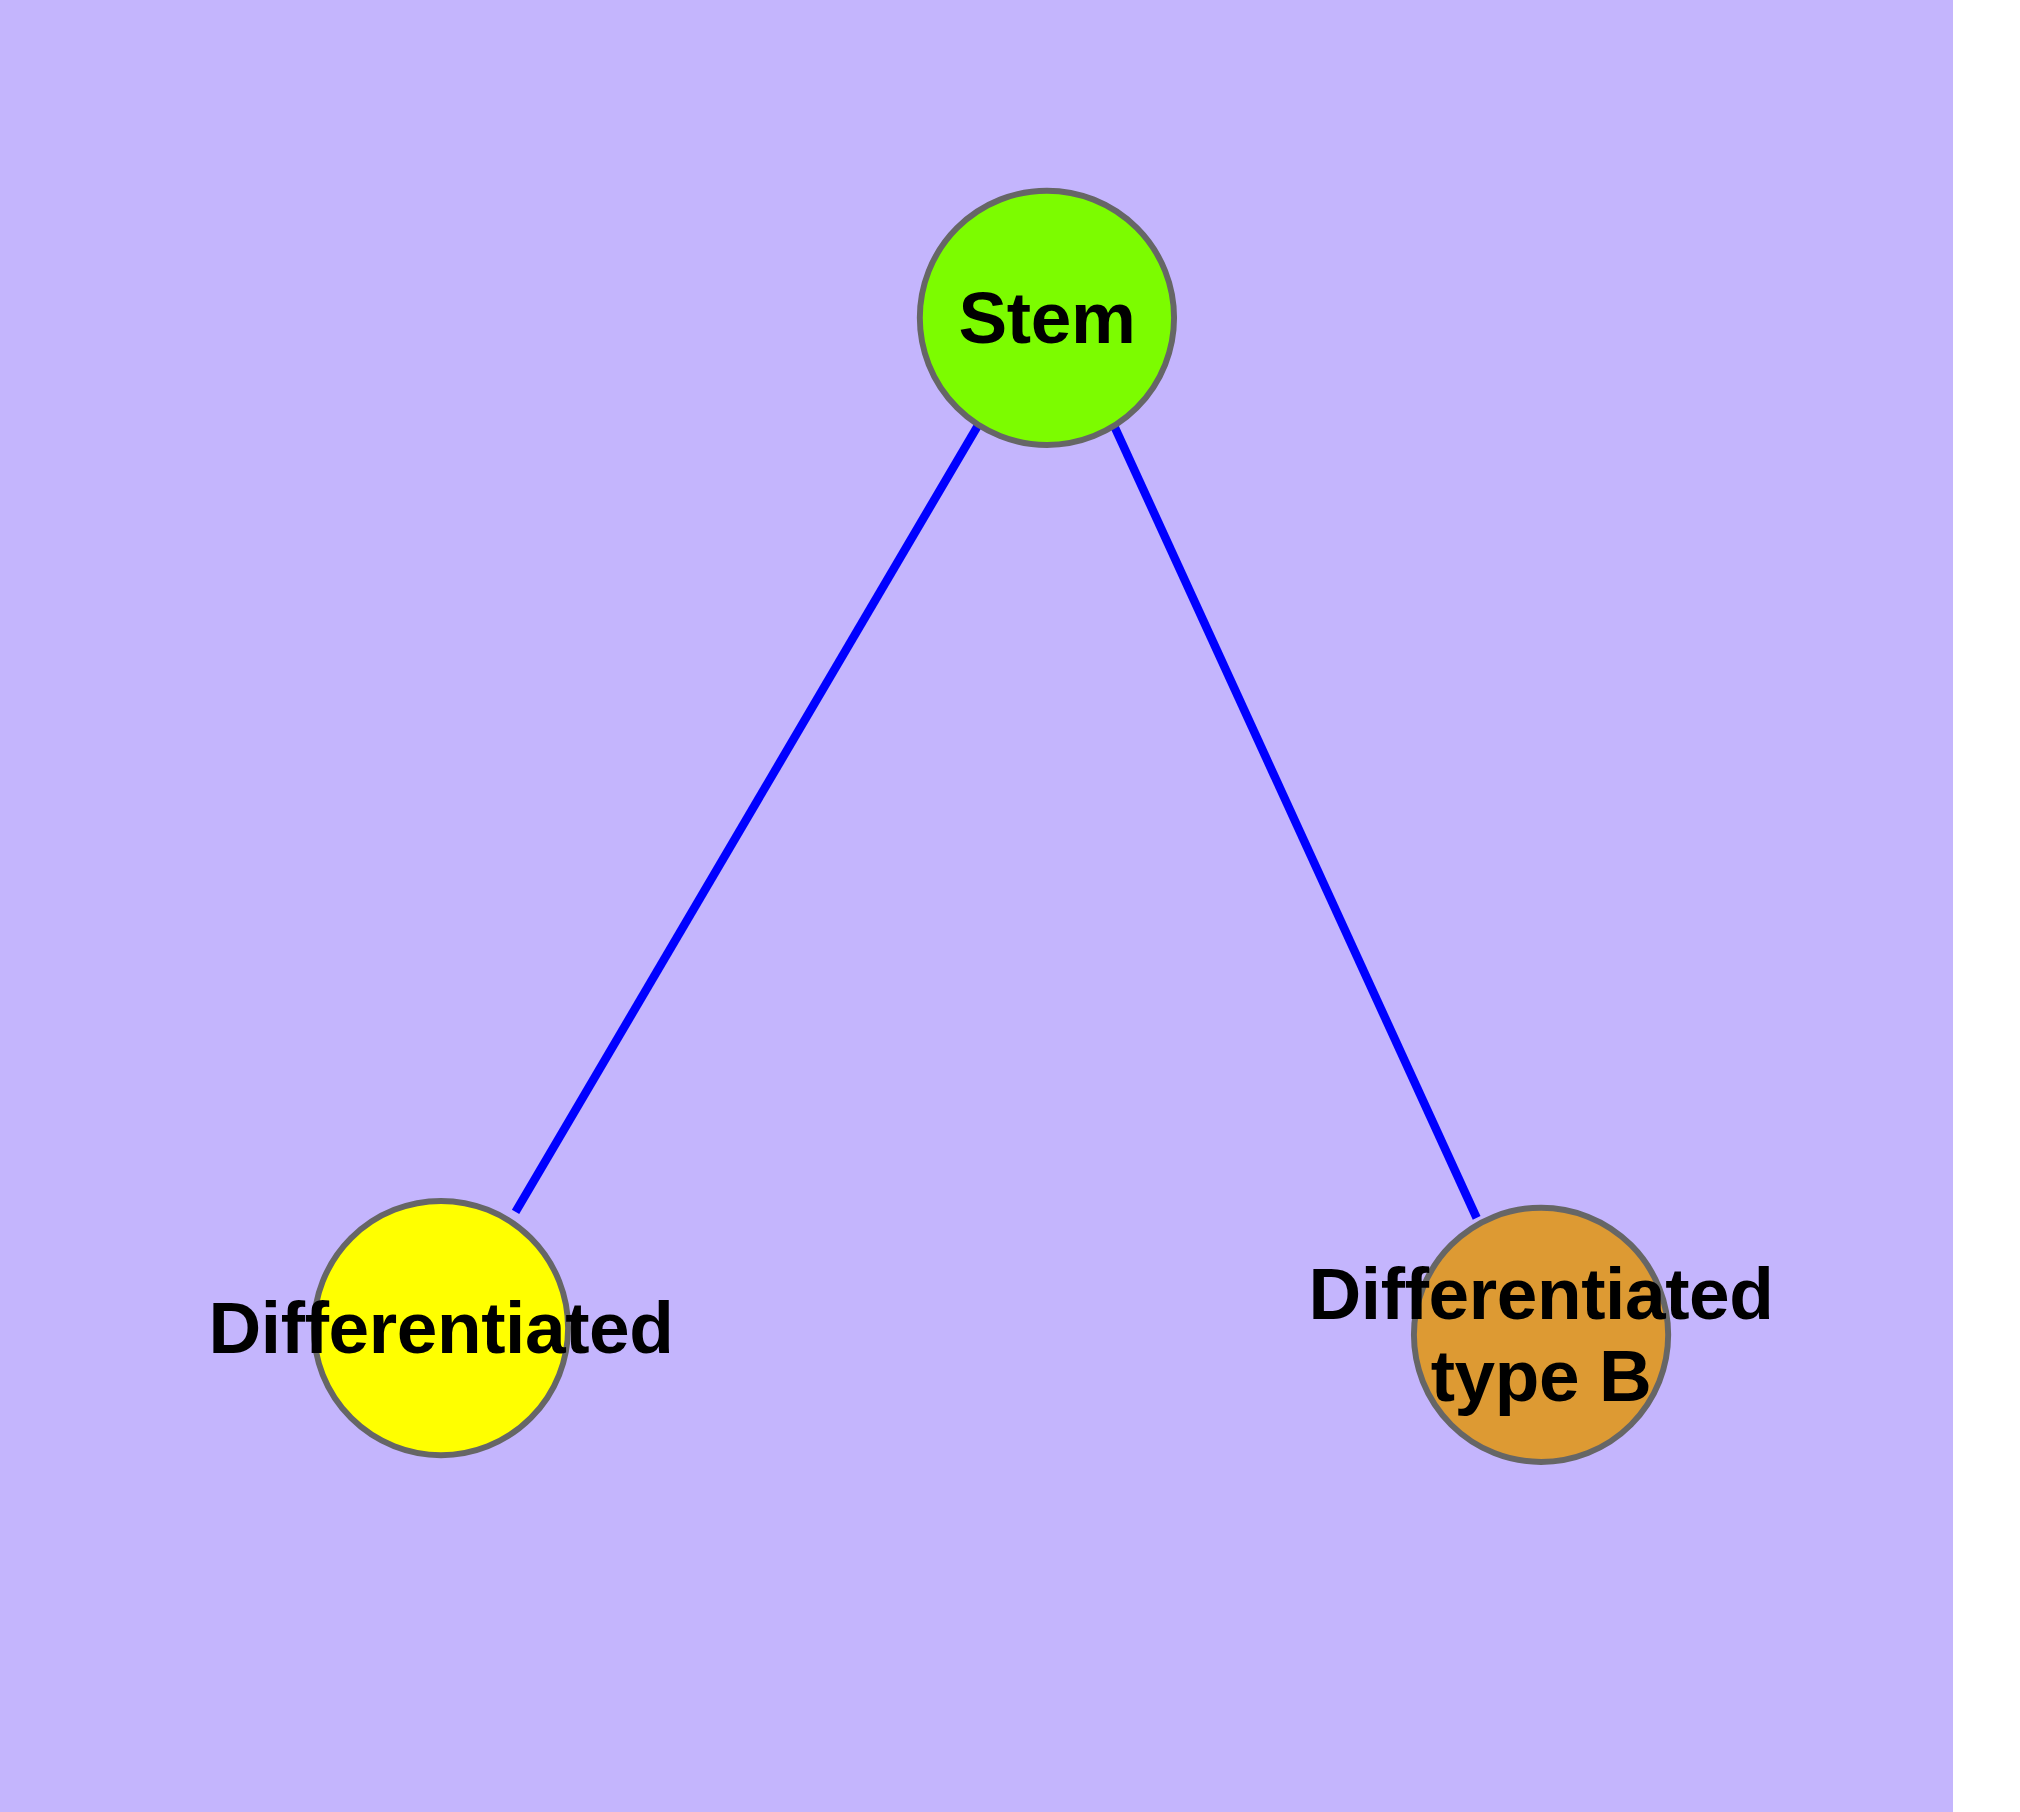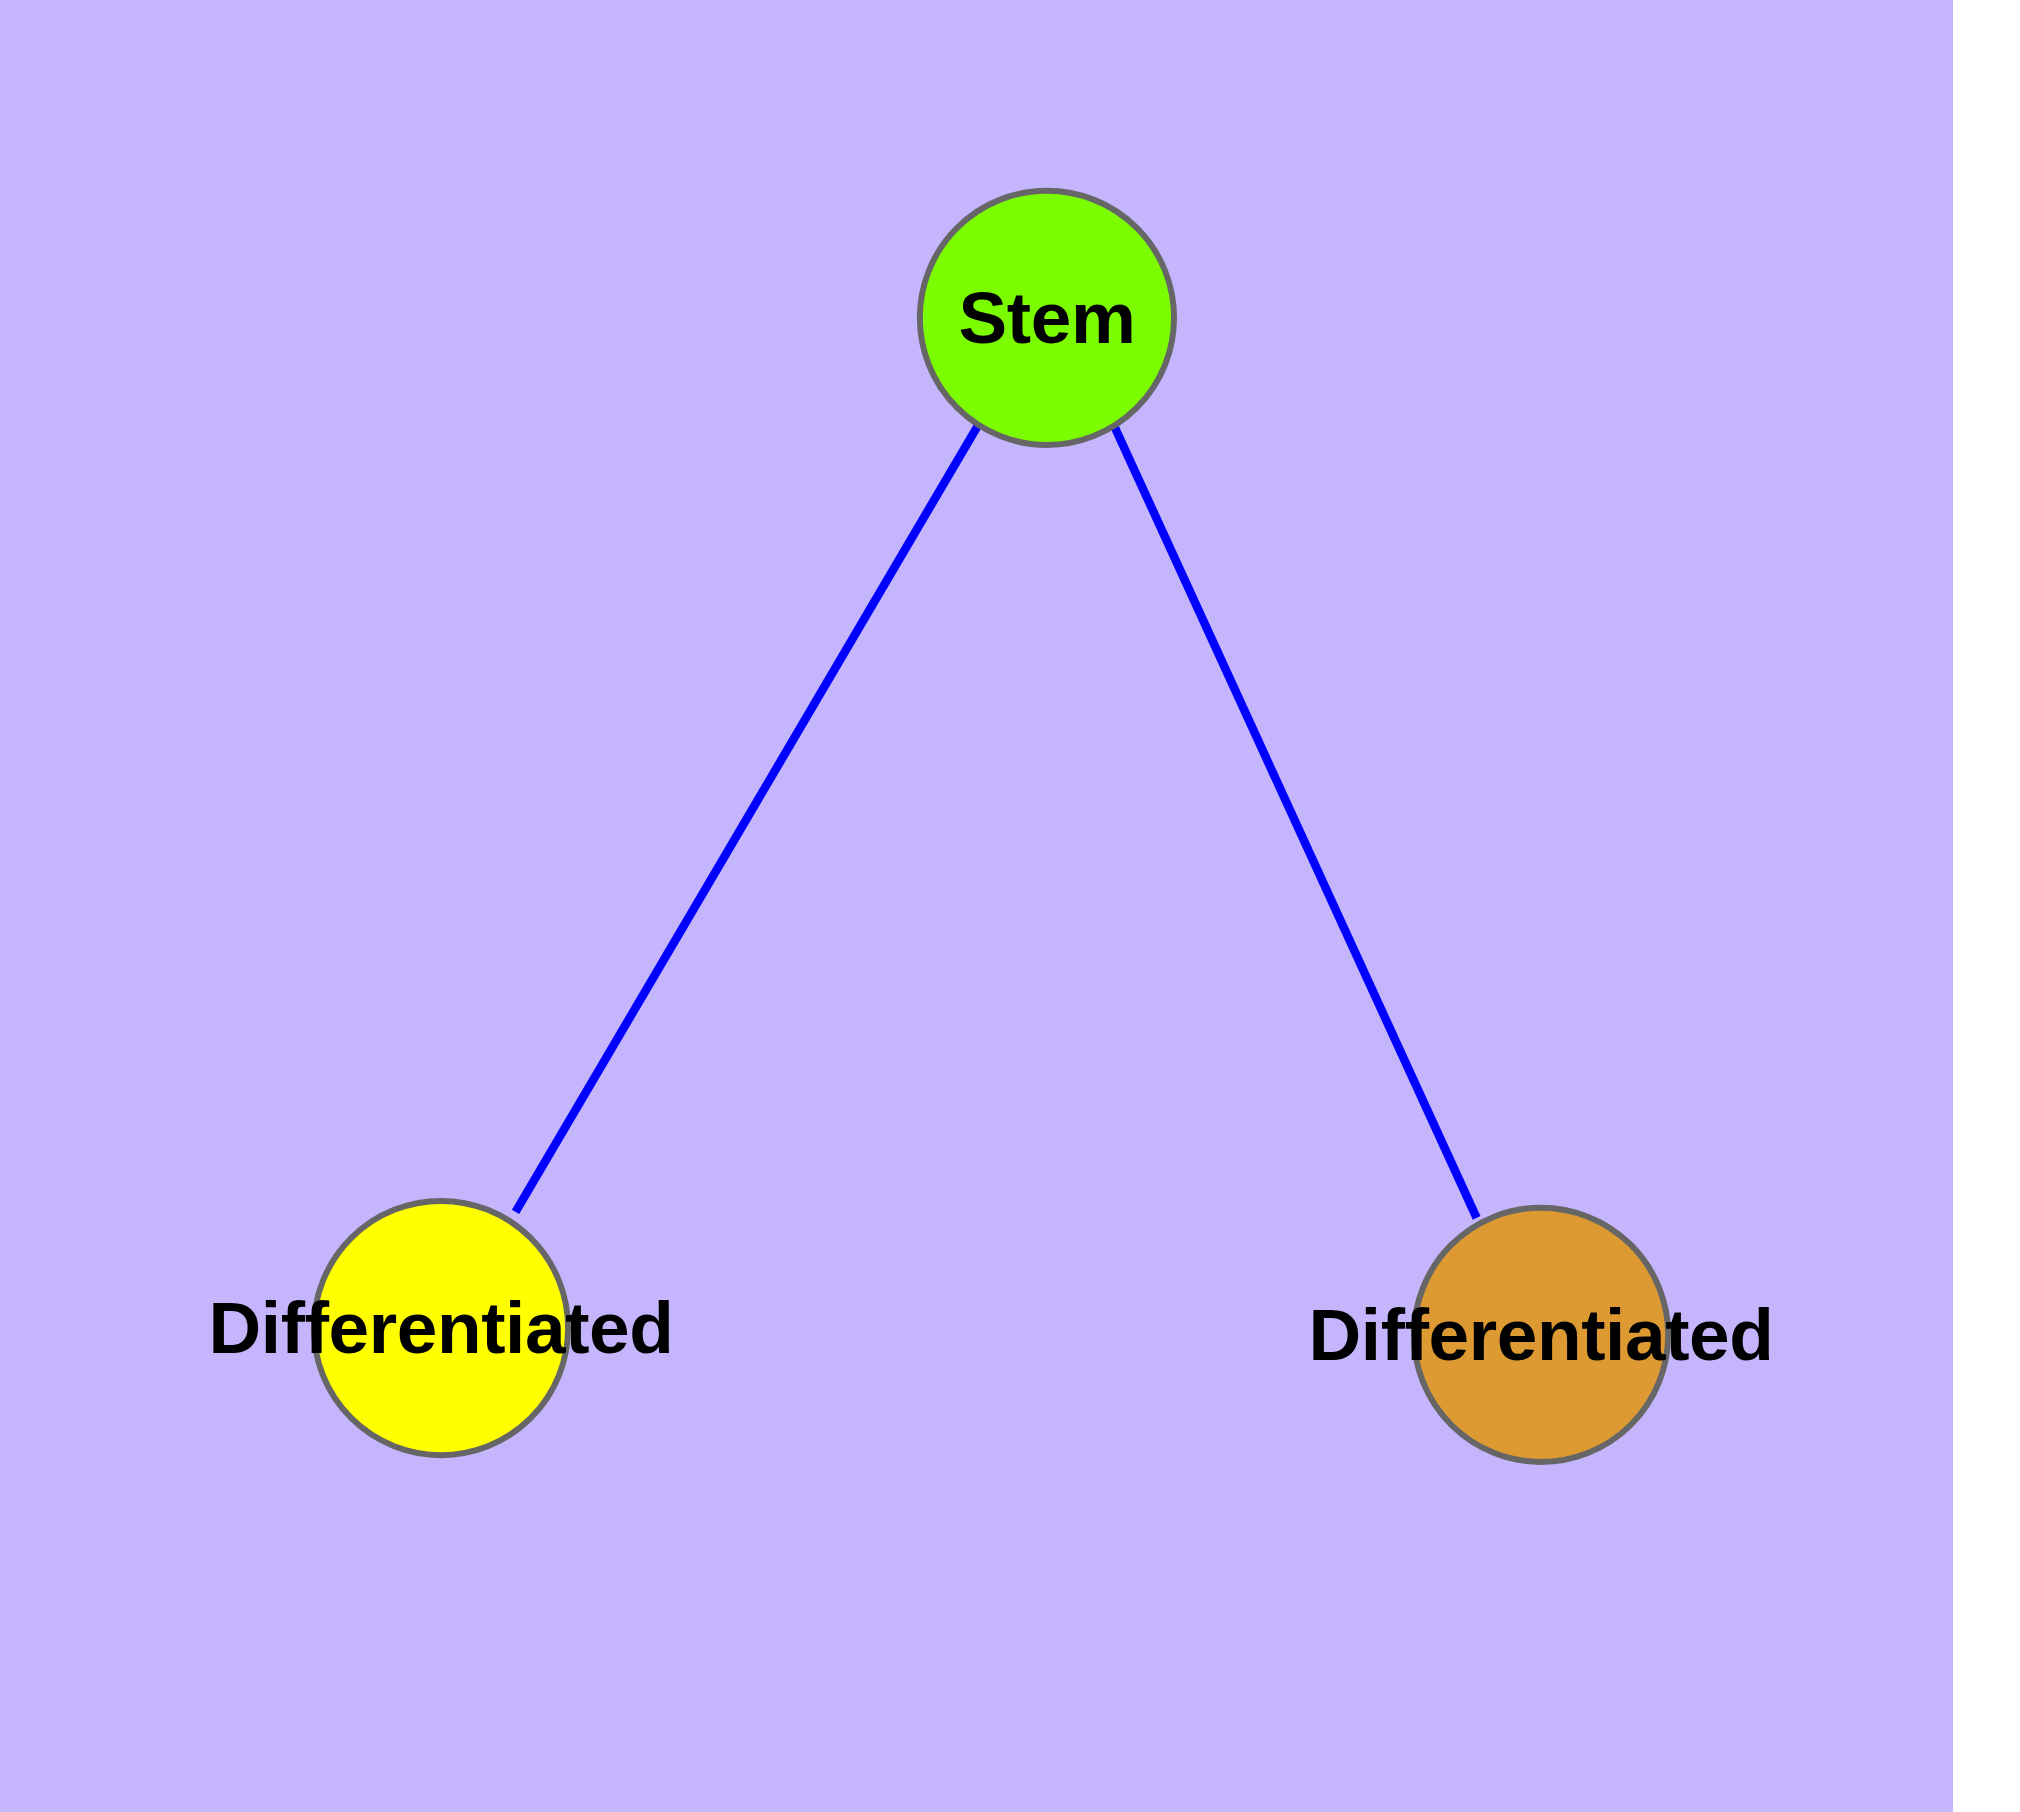--- a/index.html
+++ b/index.html
@@ -52,16 +52,16 @@
       <circle cx="1235" cy="375" r="150" fill="#7cfc00" stroke="#666666" stroke-width="7"></circle>
       <circle cx="520" cy="1567" r="150" fill="#ffff00" stroke="#666666" stroke-width="7"></circle>
       <circle cx="1818" cy="1575" r="150" fill="#dd9a33" stroke="#666666" stroke-width="7"></circle>
     </g>
   </svg>
 
   <div class="node-label" style="left: 1047px; top: 318px; color: rgb(0, 0, 0);">Stem</div>
 
   <div class="node-label" style="left: 441px; top: 1328px; color: rgb(0, 0, 0);"><span>Differentiated</span><br></div>
 
-  <div class="node-label" style="left: 1541px; top: 1335px; color: rgb(0, 0, 0);"><span>Differentiated</span><br></div>
+  <div class="node-label" style="left: 1541px; top: 1335px; color: rgb(0, 0, 0);"><span>Differentiated</span><br><span>type B</span></div>
 
 </div>
 
 
 </body></html>

